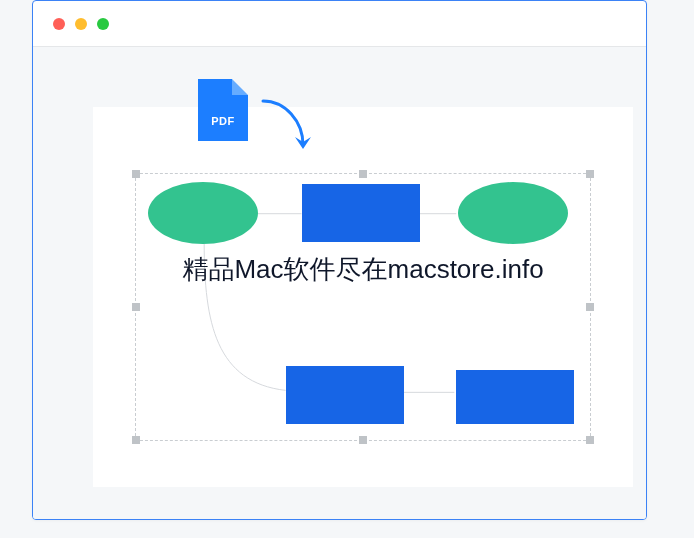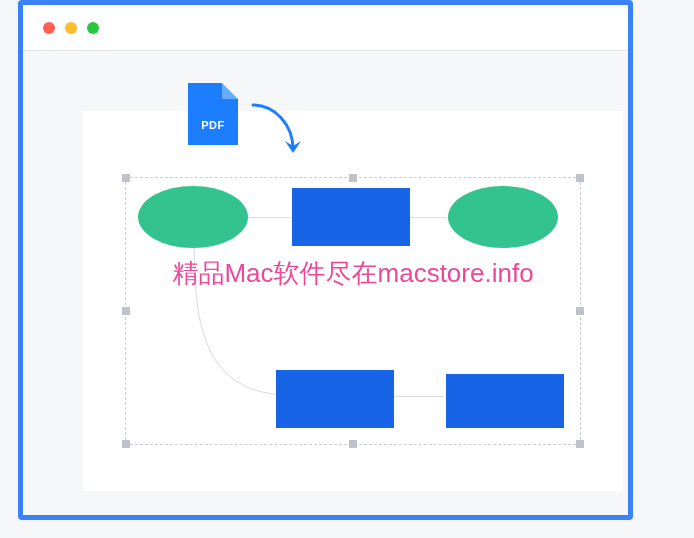--- a/index.html
+++ b/index.html
@@ -5,26 +5,26 @@
 * { box-sizing: border-box; margin: 0; padding: 0; }
 body {
   width: 694px;
   height: 538px;
   background: #f5f7f9;
   font-family: -apple-system, "PingFang SC", "Microsoft YaHei", sans-serif;
   position: relative;
 }
 .window {
   position: absolute;
-  left: 18px;
+  left: 32px;
   top: 0;
   width: 615px;
   height: 520px;
   background: #fff;
-  border: 5px solid #3b82f6;
+  border: 1px solid #3b82f6;
   border-radius: 4px;
   box-shadow: 0 1px 3px rgba(0,0,0,0.04);
   overflow: hidden;
 }
 .titlebar {
   height: 46px;
   border-bottom: 1px solid #e5e7e9;
   display: flex;
   align-items: center;
   padding-left: 20px;
@@ -136,21 +136,21 @@
 .shape-3 { left: 322px; top: 8px;  width: 110px; height: 62px; }
 .shape-4 { left: 150px; top: 192px; width: 118px; height: 58px; }
 .shape-5 { left: 320px; top: 196px; width: 118px; height: 54px; }
 .overlay-text {
   position: absolute;
   left: 0;
   top: 78px;
   width: 100%;
   text-align: center;
   font-size: 26px;
-  color: #ec4899;
+  color: #0f172a;
   font-weight: 400;
 }
 </style>
 </head>
 <body>
 
 <div class="window">
   <div class="titlebar">
     <div class="traffic-light red"></div>
     <div class="traffic-light yellow"></div>

